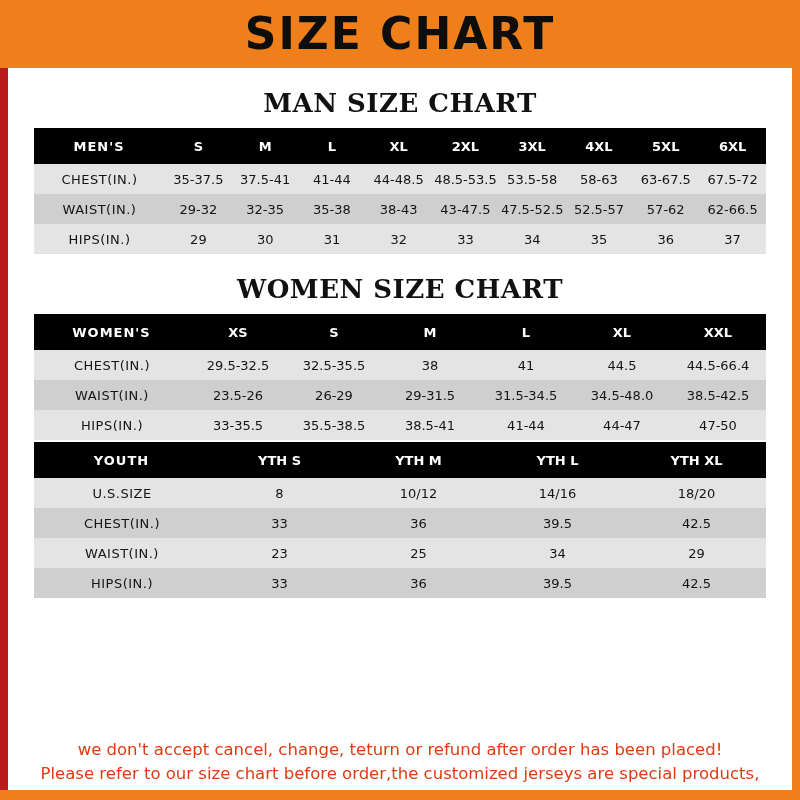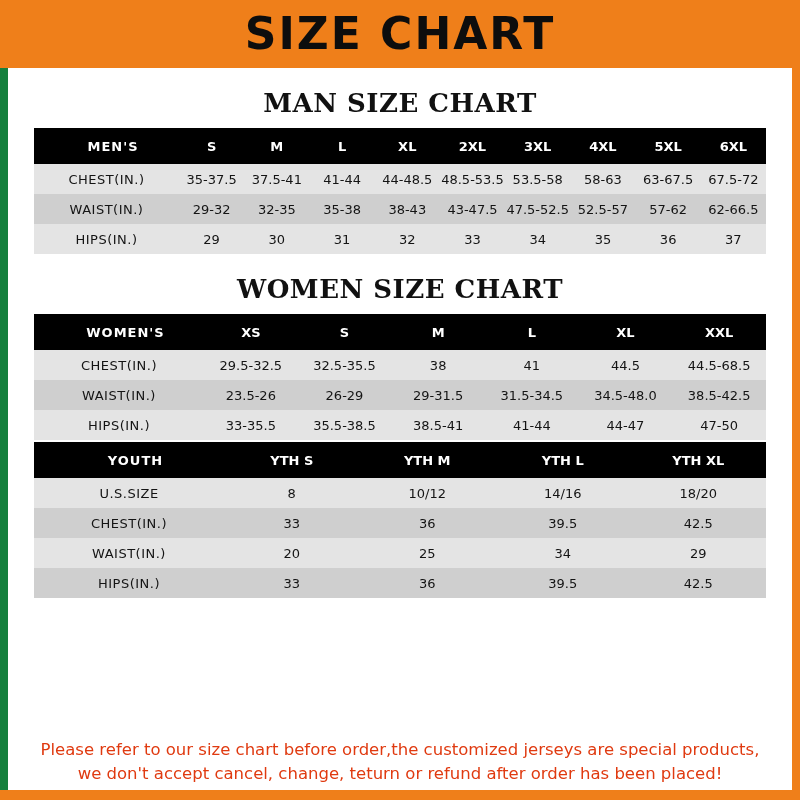--- a/index.html
+++ b/index.html
@@ -11,21 +11,21 @@
     height: 800px;
     background: #ffffff;
     font-family: "DejaVu Sans", sans-serif;
     overflow: hidden;
   }
   .page {
     position: relative;
     width: 800px;
     height: 800px;
     background: #fff;
-    border-left: 8px solid #15803d;
+    border-left: 8px solid #b91c1c;
     border-right: 8px solid #ef7f1a;
     box-sizing: border-box;
   }
   .header {
     background: #ef7f1a;
     height: 68px;
     display: flex;
     align-items: center;
     justify-content: center;
     margin-left: -8px;
@@ -66,21 +66,21 @@
   }
   thead td {
     background: #000 !important;
     color: #fff !important;
     font-weight: bold;
     font-size: 15px;
     height: 34px !important;
   }
   thead td.rowhead {
     text-align: left;
-    padding-left: 14px;
+    padding-left: 0;
     font-size: 17px;
     letter-spacing: 1px;
   }
   tbody tr.light td { background: #e4e4e4; }
   tbody tr.dark td { background: #cfcfcf; }
   td.rowhead {
     text-align: center;
     font-size: 13.5px;
     letter-spacing: 0.5px;
   }
@@ -187,21 +187,21 @@
         </tr>
       </thead>
       <tbody>
         <tr class="light">
           <td class="rowhead">CHEST(IN.)</td>
           <td>29.5-32.5</td>
           <td>32.5-35.5</td>
           <td>38</td>
           <td>41</td>
           <td>44.5</td>
-          <td>44.5-68.5</td>
+          <td>44.5-66.4</td>
         </tr>
         <tr class="dark">
           <td class="rowhead">WAIST(IN.)</td>
           <td>23.5-26</td>
           <td>26-29</td>
           <td>29-31.5</td>
           <td>31.5-34.5</td>
           <td>34.5-48.0</td>
           <td>38.5-42.5</td>
         </tr>
@@ -239,35 +239,35 @@
         </tr>
         <tr class="dark">
           <td class="rowhead">CHEST(IN.)</td>
           <td>33</td>
           <td>36</td>
           <td>39.5</td>
           <td>42.5</td>
         </tr>
         <tr class="light">
           <td class="rowhead">WAIST(IN.)</td>
-          <td>20</td>
+          <td>23</td>
           <td>25</td>
           <td>34</td>
           <td>29</td>
         </tr>
         <tr class="dark">
           <td class="rowhead">HIPS(IN.)</td>
           <td>33</td>
           <td>36</td>
           <td>39.5</td>
           <td>42.5</td>
         </tr>
       </tbody>
     </table>
   </div>
 
   <div class="notice">
+    <div>we don't accept cancel, change, teturn or refund after order has been placed!</div>
     <div>Please refer to our size chart before order,the customized jerseys are special products,</div>
-    <div>we don't accept cancel, change, teturn or refund after order has been placed!</div>
   </div>
 
   <div class="footer-bar"></div>
 </div>
 
 </body></html>

